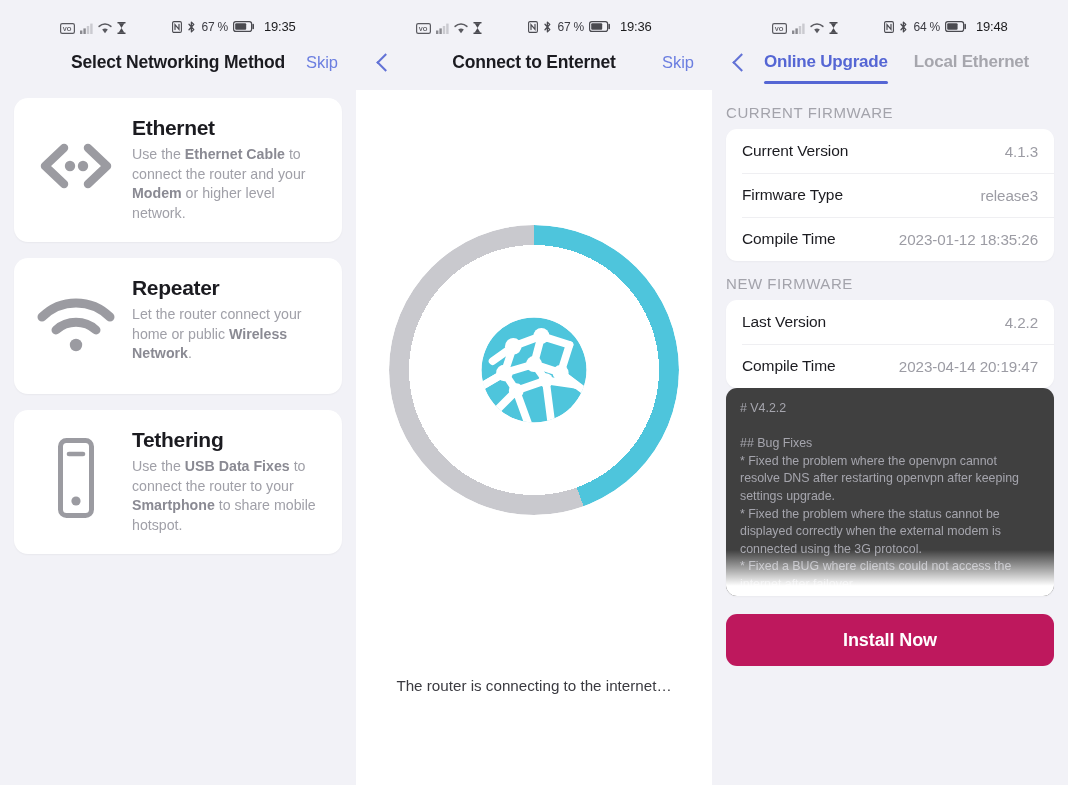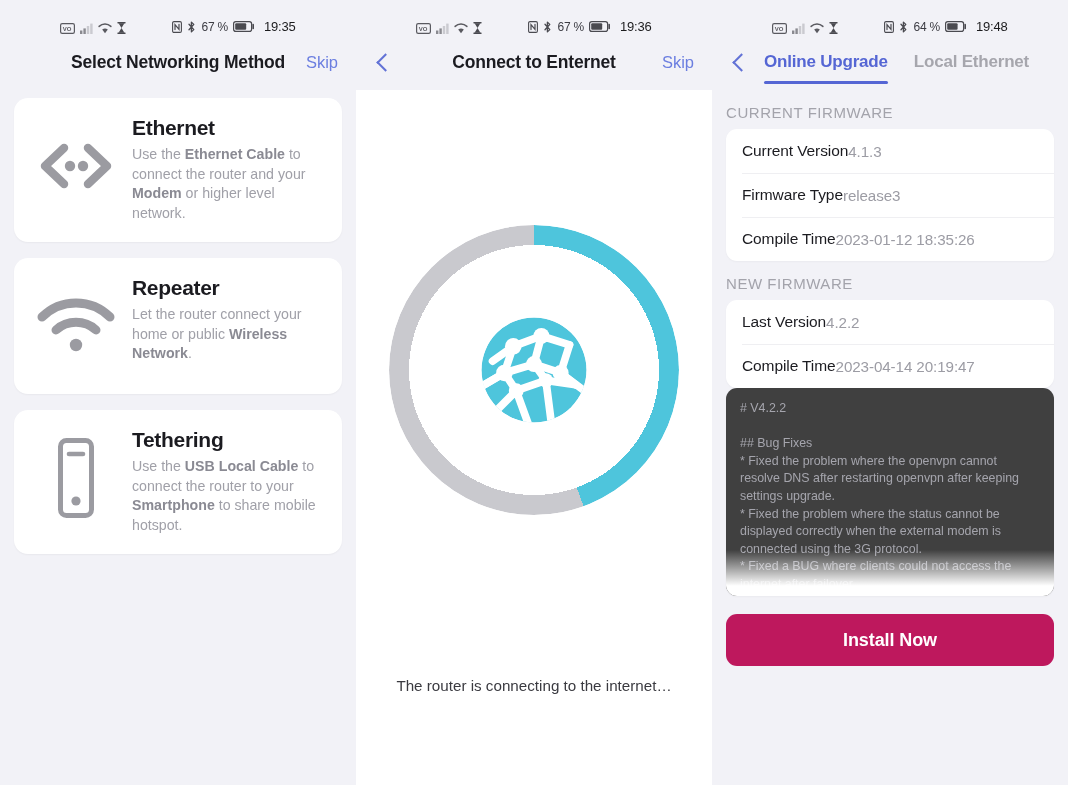--- a/index.html
+++ b/index.html
@@ -195,20 +195,21 @@
   .group {
     margin: 0 14px;
     background: #fff;
     border-radius: 11px;
     overflow: hidden;
     box-shadow: 0 1px 2px rgba(0,0,0,0.035);
   }
   .row {
     display: flex;
     align-items: center;
+    justify-content: space-between;
     padding: 0 16px;
     height: 44px;
     position: relative;
   }
   .row + .row::before {
     content: "";
     position: absolute;
     left: 16px; right: 0; top: 0;
     height: 1px;
     background: #efeff2;
@@ -356,21 +357,21 @@
       <div class="card">
         <div class="card-icon">
           <svg width="52" height="82" viewBox="0 0 52 82">
             <rect x="10.5" y="3.5" width="31" height="75" rx="6" fill="none" stroke="#9b9ba1" stroke-width="5"></rect>
             <path d="M19 17 H33" stroke="#9b9ba1" stroke-width="4.6" stroke-linecap="round"></path>
             <circle cx="26" cy="64" r="4.6" fill="#9b9ba1"></circle>
           </svg>
         </div>
         <div class="card-body">
           <div class="card-title">Tethering</div>
-          <div class="card-desc"><span>Use the </span><b>USB Local Cable</b><span> to connect the router to your </span><b>Smartphone</b><span> to share mobile hotspot.</span></div>
+          <div class="card-desc"><span>Use the </span><b>USB Data Fixes</b><span> to connect the router to your </span><b>Smartphone</b><span> to share mobile hotspot.</span></div>
         </div>
       </div>
 
     </div>
   </div>
 
   <div class="panel panel-mid">
 
     <div class="statusbar">
       <div class="sb-group sb-left">

